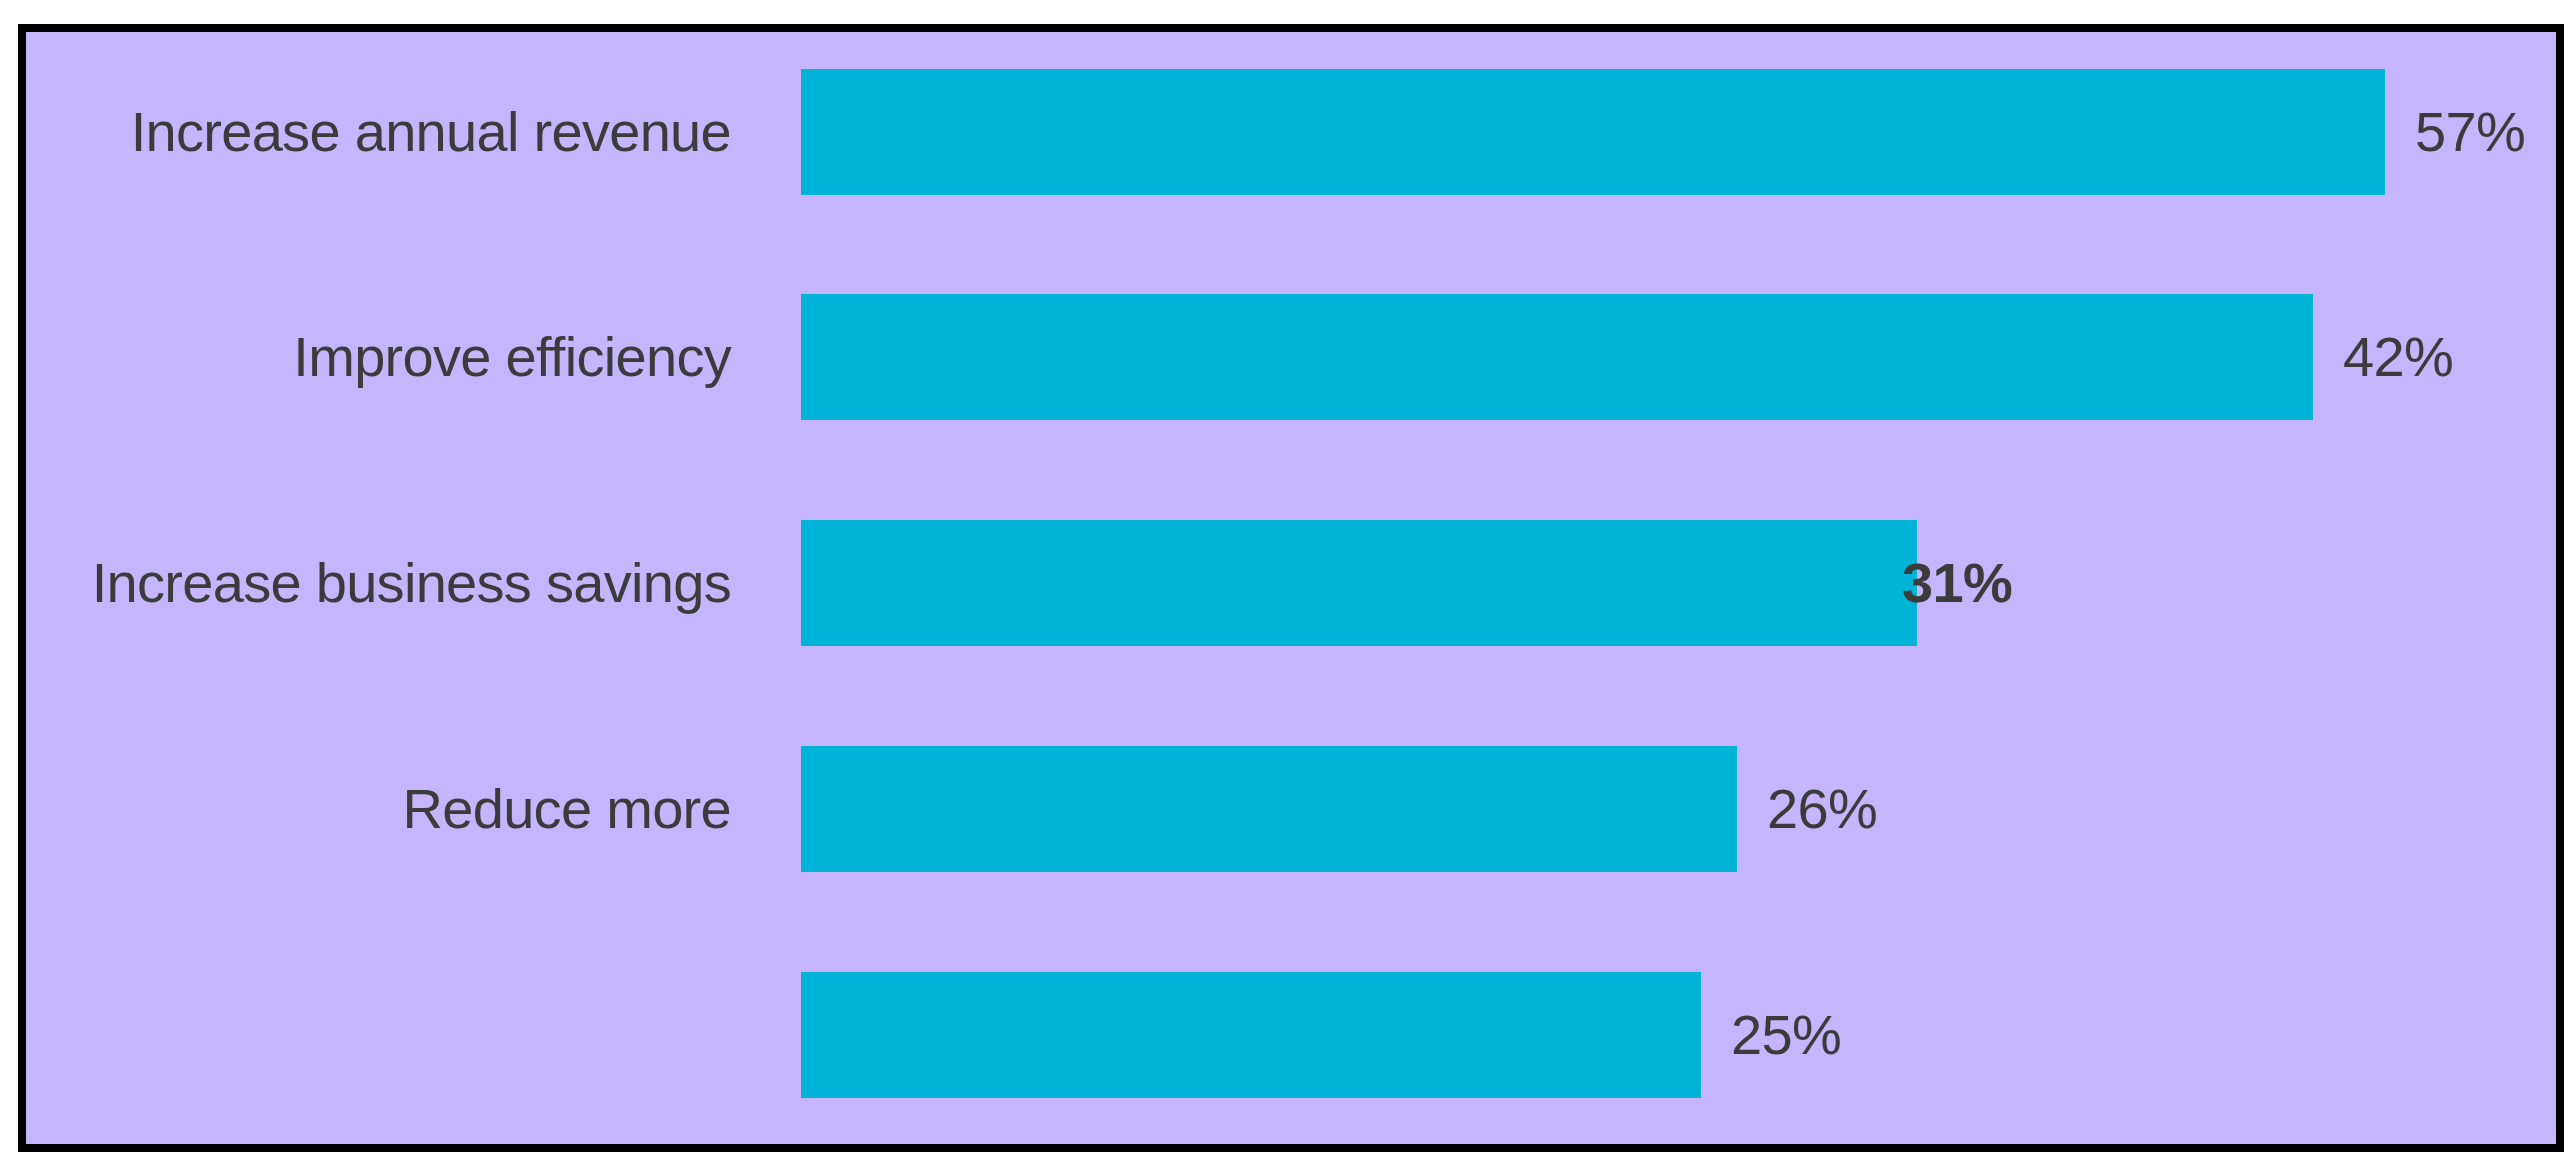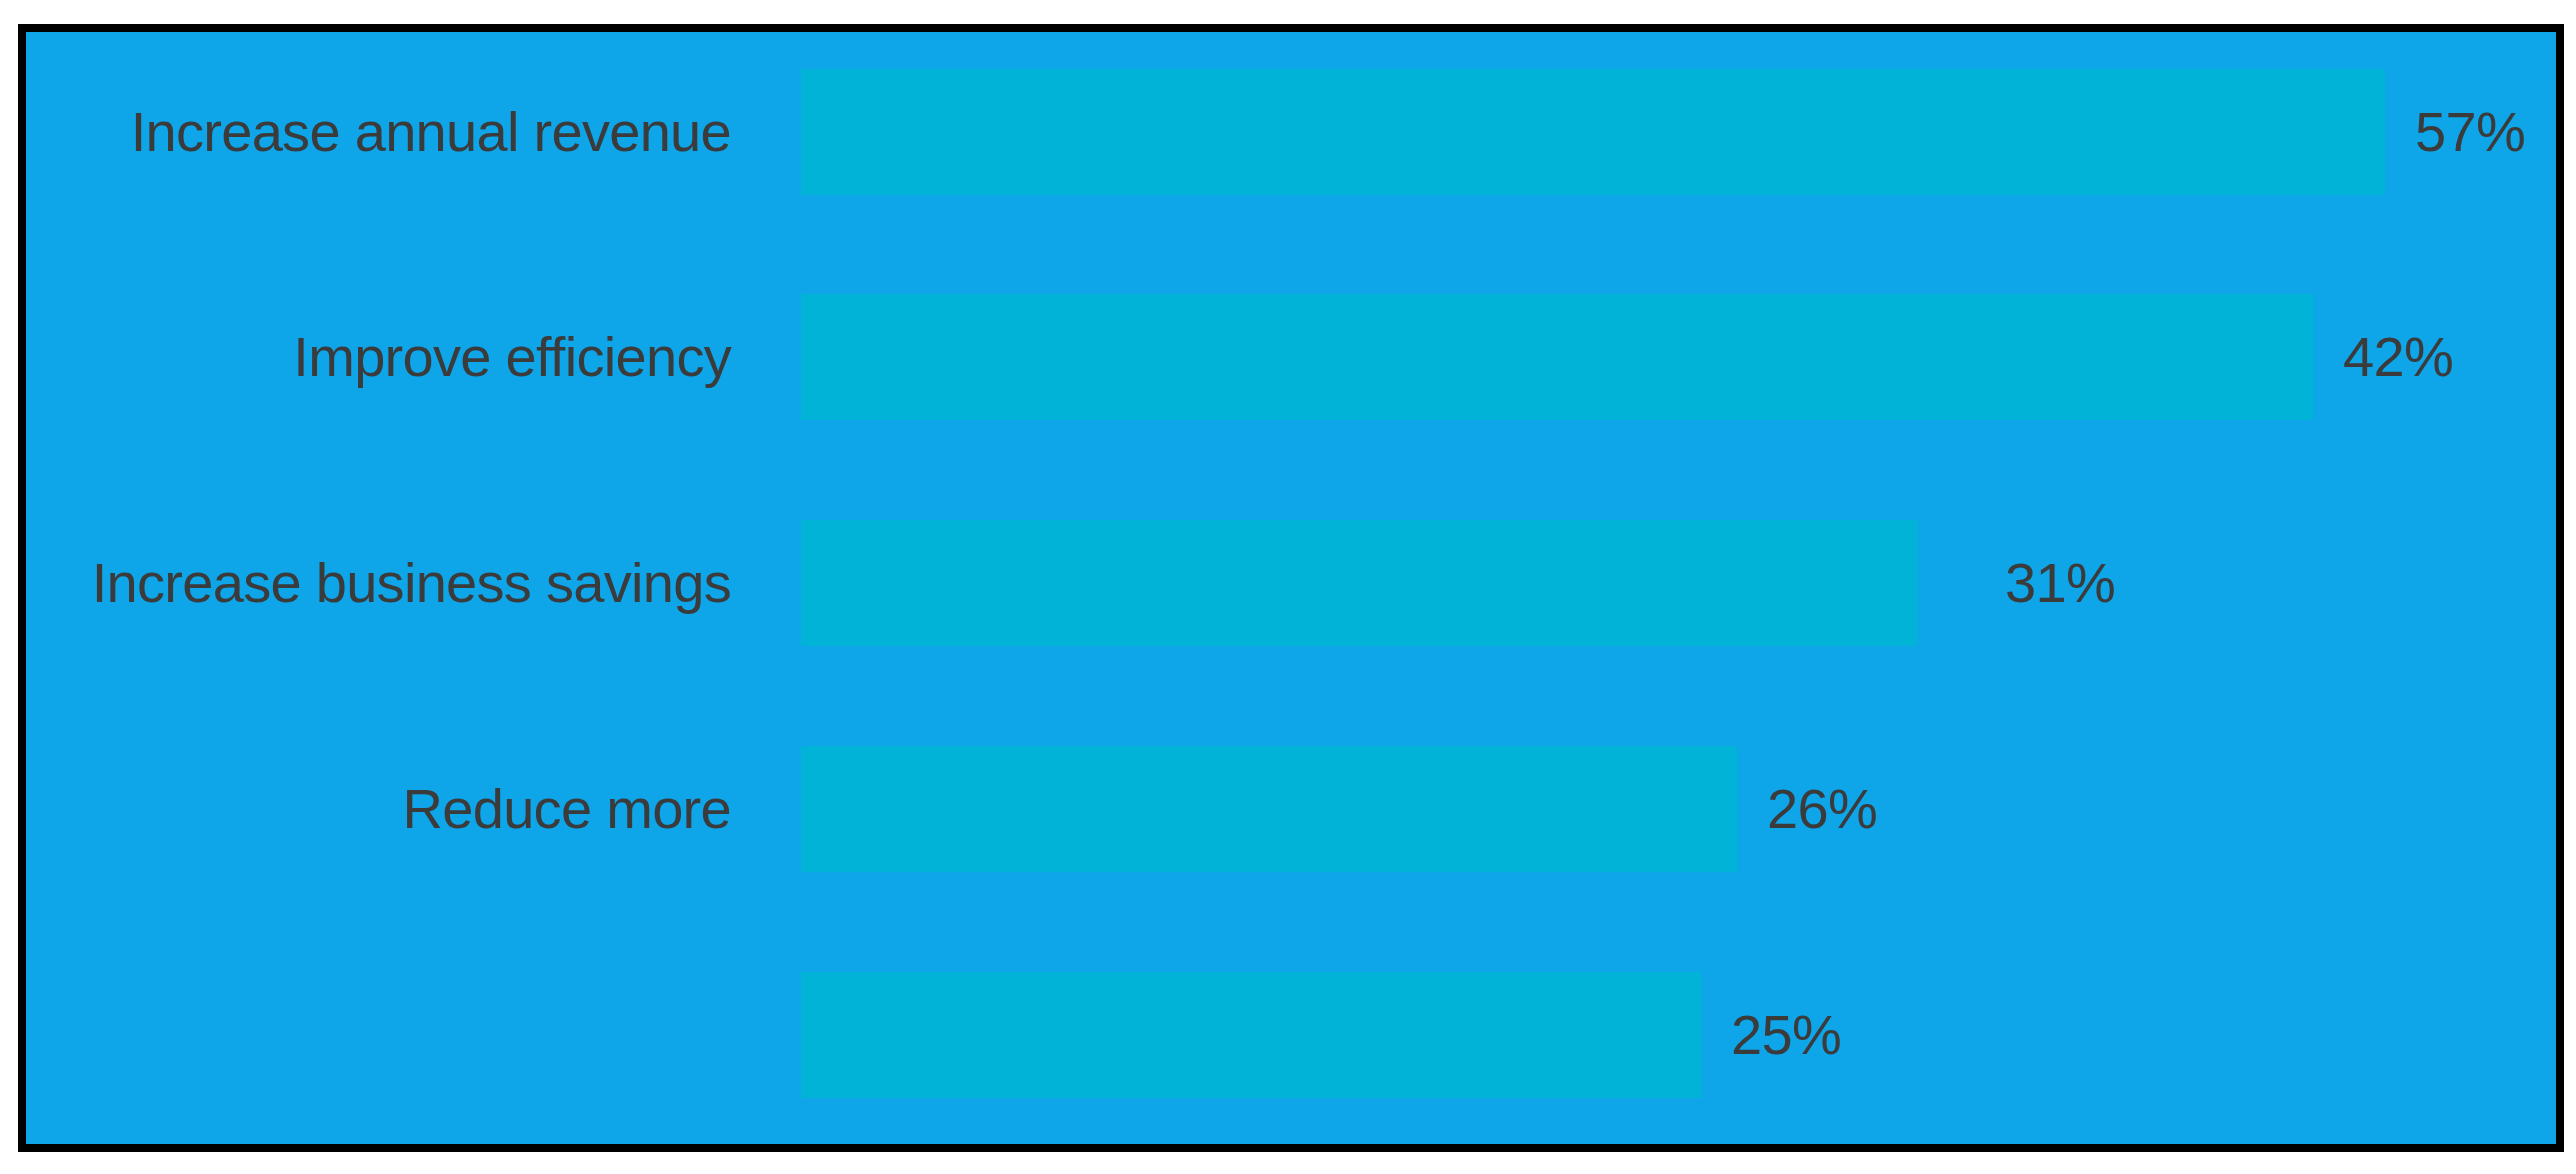--- a/index.html
+++ b/index.html
@@ -19,21 +19,21 @@
   }
   
   #chart-frame {
     position: absolute;
     left: 18px;
     top: 24px;
     width: 2546px;
     height: 1128px;
     border: 8px solid #000000;
     box-sizing: border-box;
-    background: #0ea5e9;
+    background: #c4b5fd;
   }
   #plot-area {
     position: absolute;
     left: 0;
     top: 0;
     right: 0;
     bottom: 0;
   }
   .bar-row {
     position: absolute;
@@ -97,21 +97,21 @@
           <div class="cat-label">Improve efficiency</div>
           <div class="bar-track">
             <div class="bar" style="width: 1512px; background: rgb(0, 179, 215);"></div>
             <div class="bar-value" style="left: 1542px;">42%</div>
           </div>
         </div>
         <div class="bar-row" style="top: 488px;">
           <div class="cat-label">Increase business savings</div>
           <div class="bar-track">
             <div class="bar" style="width: 1116px; background: rgb(0, 179, 215);"></div>
-            <div class="bar-value" style="left: 1204px;">31%</div>
+            <div class="bar-value" style="left: 1101px; font-weight: bold;">31%</div>
           </div>
         </div>
         <div class="bar-row" style="top: 714px;">
           <div class="cat-label">Reduce more</div>
           <div class="bar-track">
             <div class="bar" style="width: 936px; background: rgb(0, 179, 215);"></div>
             <div class="bar-value" style="left: 966px;">26%</div>
           </div>
         </div>
         <div class="bar-row" style="top: 940px;">

